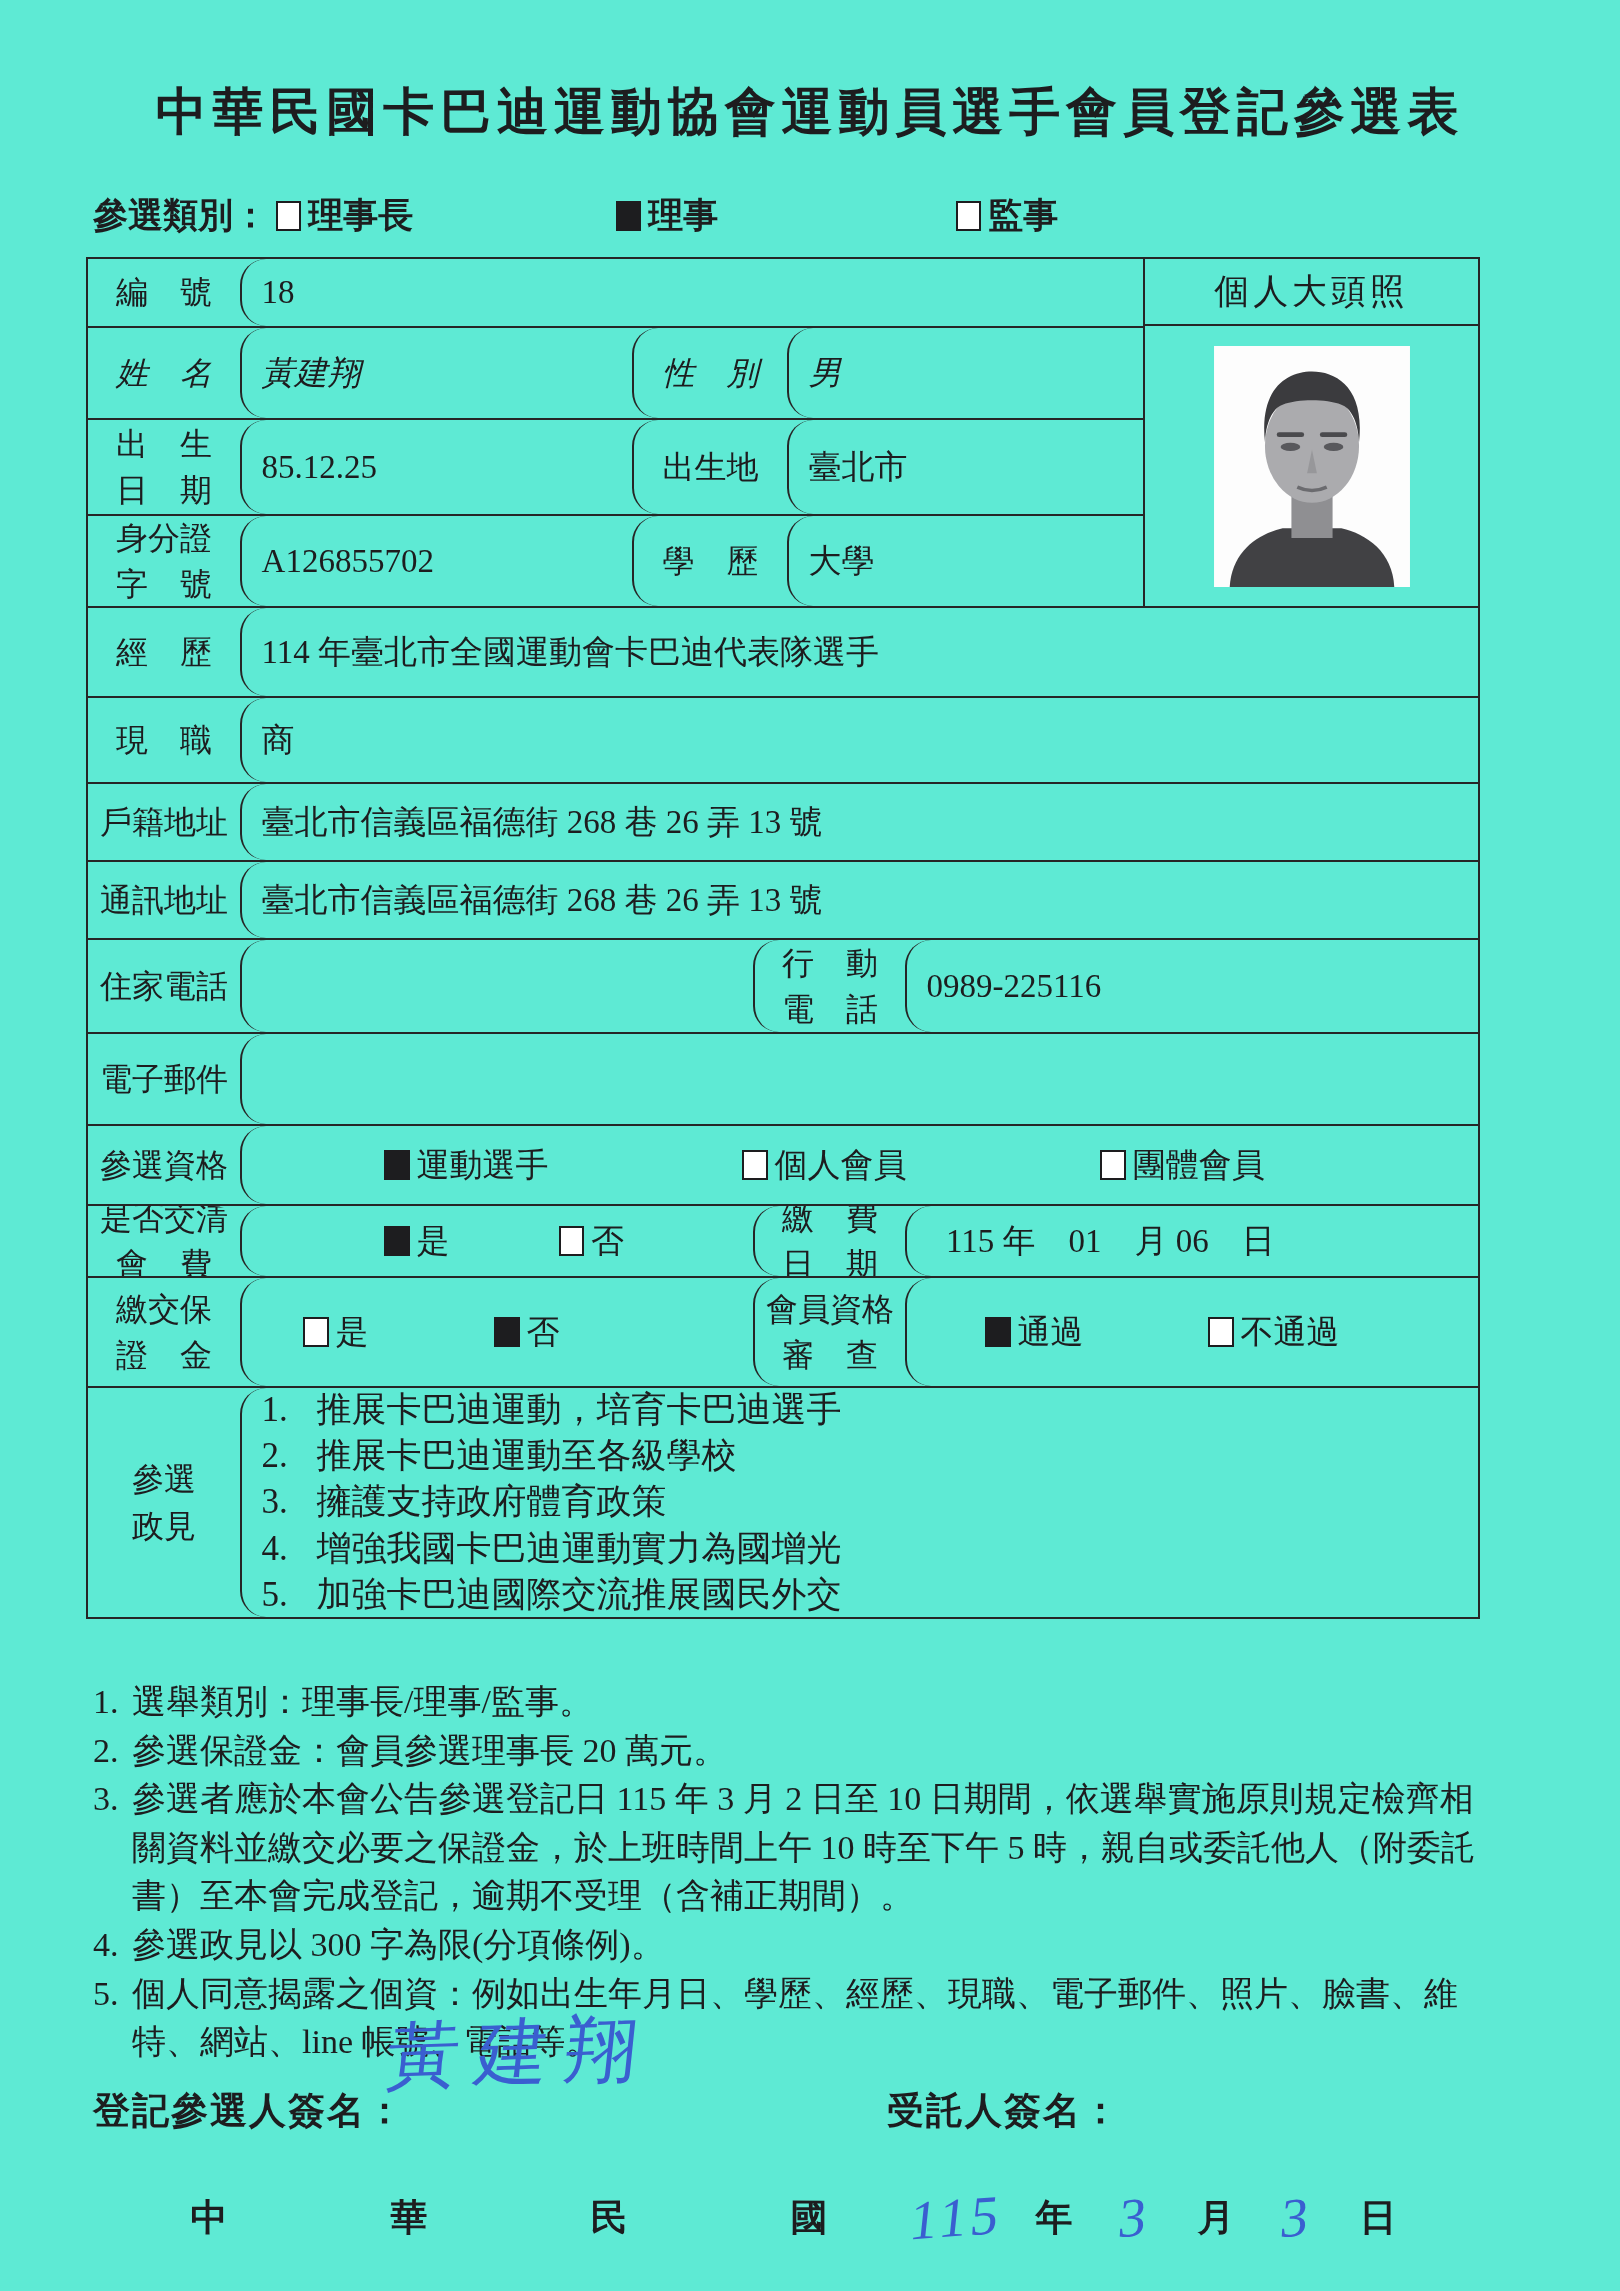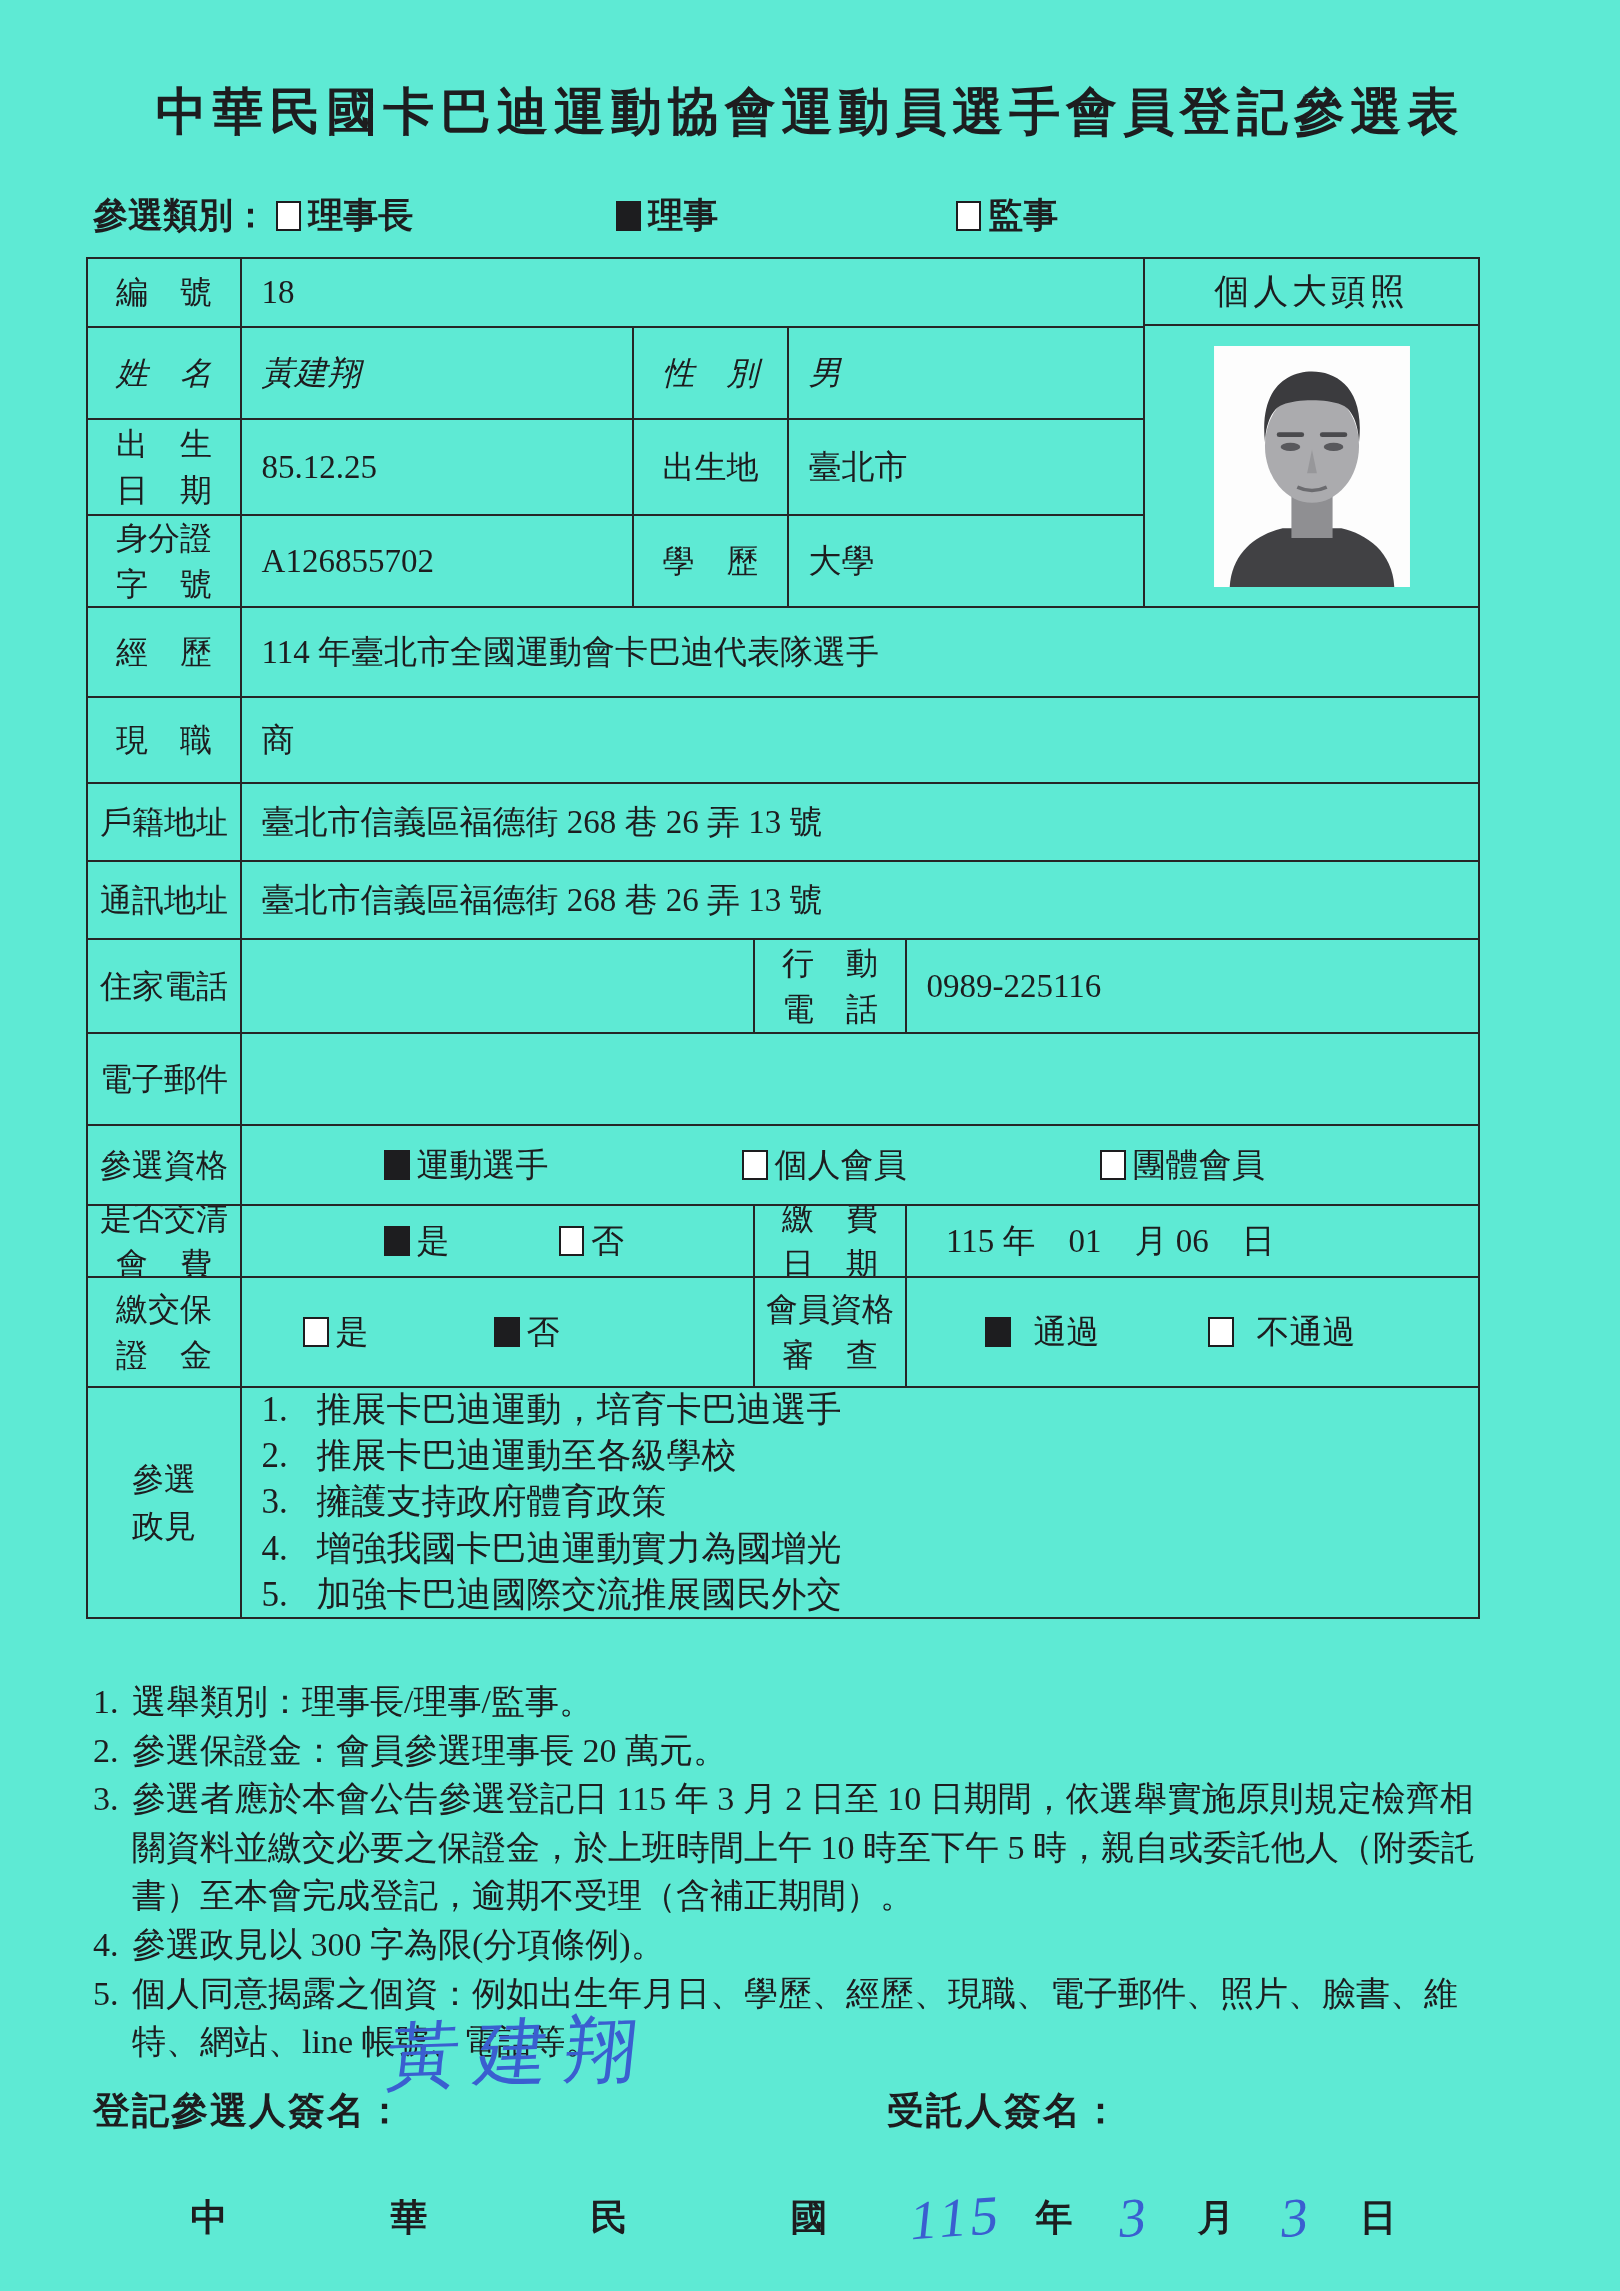--- a/index.html
+++ b/index.html
@@ -29,21 +29,21 @@
     position:absolute; left:86px; top:257px; width:1394px;
     border:2.9px solid #262626; box-sizing:border-box; font-size:33px;
   }
   .top { display:flex; }
   .top-main { flex:1; min-width:0; }
   .tr { display:flex; border-top:2.9px solid #262626; box-sizing:border-box; }
   .top-main .tr:first-child, .top + .tr { border-top-width:2.9px; }
   .top-main .tr.r1 { border-top:none; }
   .td {
     box-sizing:border-box; border-left:2px solid #262626;
-    display:flex; align-items:center; padding:0 19.6px; min-width:0; overflow:hidden;
+    display:flex; align-items:center; padding:0 19.6px; min-width:0; overflow:hidden;border-radius:26px;
   }
   .td:first-child { border-left:none; }
   .td.label {
     justify-content:center; text-align:center; white-space:pre-line;
     padding:0 5.9px; line-height:1.45; font-size:32px;
   }
   .w-label { width:152px; flex:none; }
   .w-v1 { width:392px; flex:none; }
   .w-l2 { width:155px; flex:none; }
   .flex1 { flex:1; }
@@ -57,21 +57,21 @@
   .photo-area svg { width:196px; height:241px; }
   .rh-exp { height:90px; } .rh-occ { height:86px; } .rh-addr { height:78px; }
   .rh-phone { height:94px; } .rh-mail { height:92px; } .rh-qual { height:80px; }
   .rh-fee { height:72px; } .rh-dep { height:110px; } .rh-pv { height:231px; }
   .w-pv1 { width:513px; flex:none; }
   .w-pl2 { width:152px; flex:none; }
   .opt { display:inline-flex; align-items:center; }
   .qual-pad { padding-left:142px; } .qual-pad .opt { width:407px; }
   .fee-pad { padding-left:142px; } .fee-pad .opt { width:235px; }
   .dep-pad { padding-left:61px; } .dep-pad .opt { width:191px; }
-  .rev-pad { padding-left:78px; } .rev-pad .opt { width:223px;gap:16px; }
+  .rev-pad { padding-left:78px; } .rev-pad .opt { width:223px; }
   .pv-label { font-size:37px; line-height:1.5; }
   .pv-list { padding:9.8px 0; }
   .pv-item { display:flex; font-size:35px; line-height:1.32; }
   .pv-num { width:55px; flex:none; }
   
   .notes { position:absolute; left:93px; top:1678px; width:1407px; font-size:34px; line-height:1.43; }
   .note { display:flex; }
   .note-num { width:39px; flex:none; }
   .note-text { flex:1; }
   

